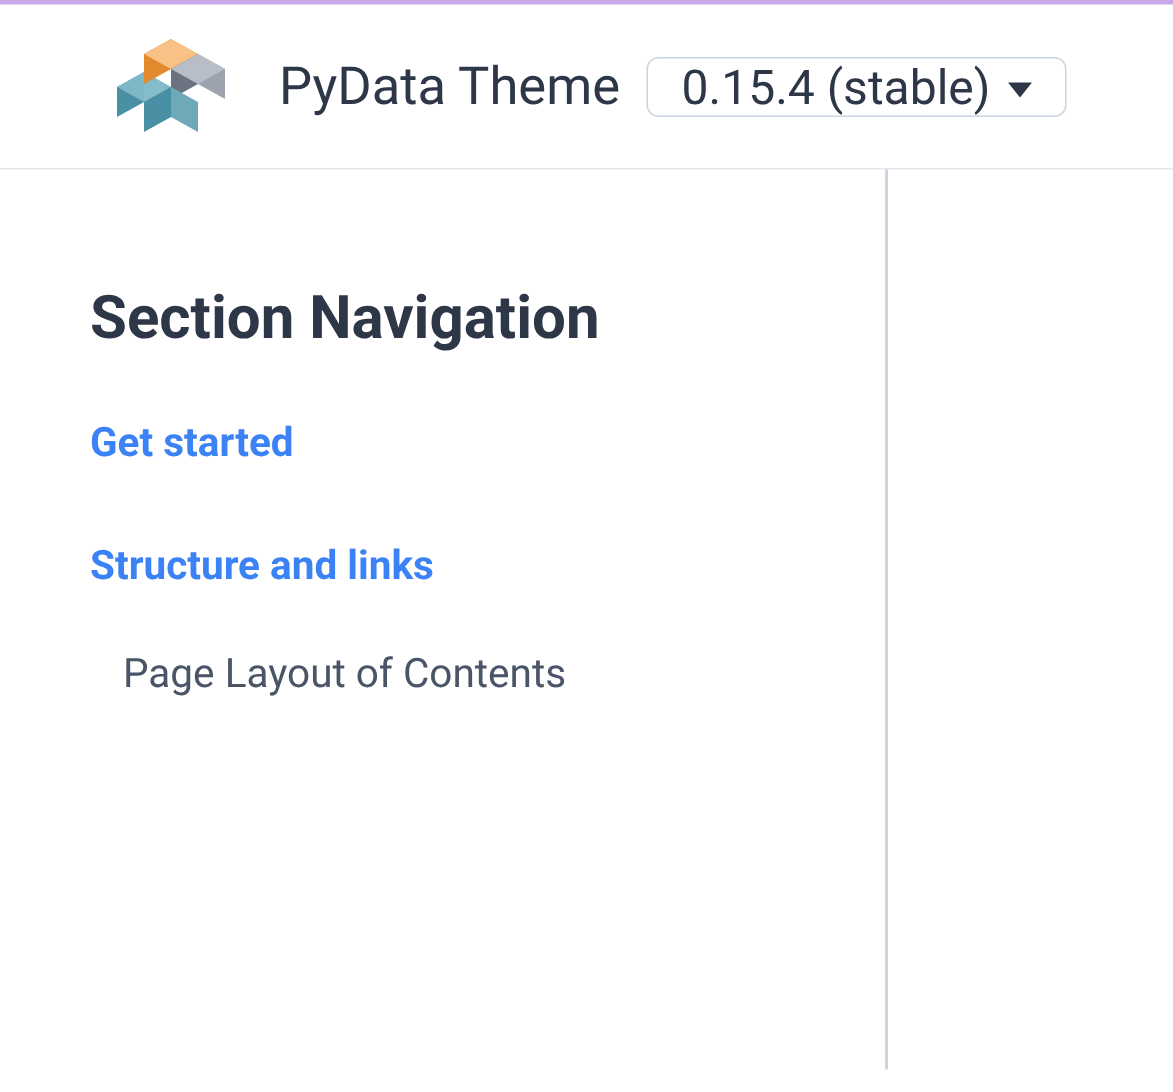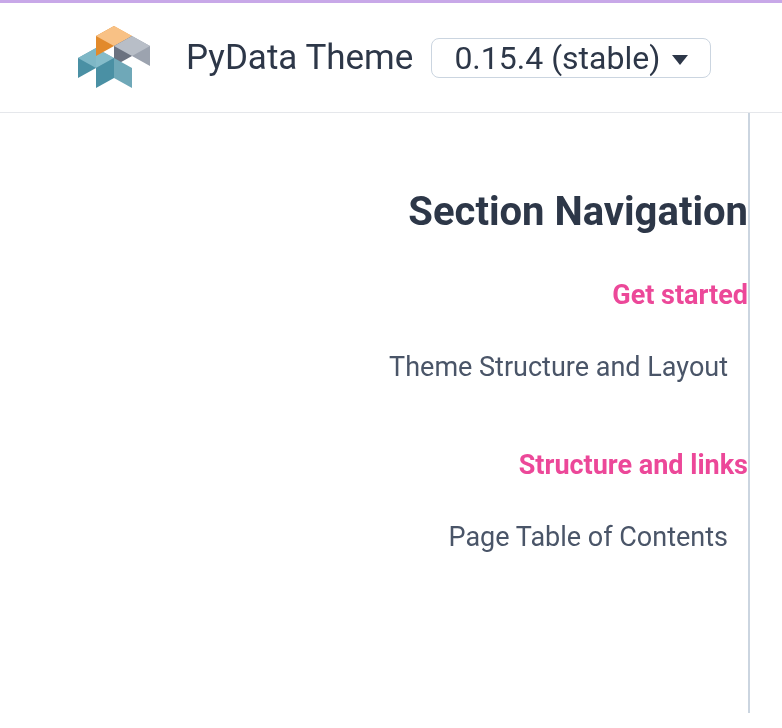--- a/index.html
+++ b/index.html
@@ -57,36 +57,35 @@
       height: 0;
       border-left: 8px solid transparent;
       border-right: 8px solid transparent;
       border-top: 10px solid #2d3748;
       margin-top: 4px;
     }
     .content-wrapper {
       display: flex;
     }
     .sidebar {
-      width: 750px;
+      width: 592px;
       padding: 75px 0 0 60px;
       border-right: 2px solid #cbd5e0;
       height: 600px;
-      text-align: right;
     }
     .section-heading {
       font-size: 40px;
       font-weight: 700;
       color: #2d3748;
       margin-bottom: 44px;
     }
     .group-heading {
       font-size: 27px;
       font-weight: 700;
-      color: #ec4899;
+      color: #3b82f6;
       margin-bottom: 24px;
     }
     .nav-link {
       display: block;
       font-size: 27px;
       font-weight: 400;
       color: #4a5568;
       padding: 16px 20px;
       cursor: pointer;
       text-decoration: none;
@@ -137,24 +136,23 @@
   </div>
 </header>
 
 <div class="content-wrapper">
   <nav class="sidebar">
     <h2 class="section-heading">Section Navigation</h2>
 
     <div class="nav-group">
       <h3 class="group-heading">Get started</h3>
       <div class="nav-links">
-        <a class="nav-link">Theme Structure and Layout</a>
       </div>
     </div>
 
     <div class="nav-group">
       <h3 class="group-heading">Structure and links</h3>
       <div class="nav-links">
-        <a class="nav-link">Page Table of Contents</a>
+        <a class="nav-link">Page Layout of Contents</a>
       </div>
     </div>
   </nav>
 </div>
 
 </body></html>

